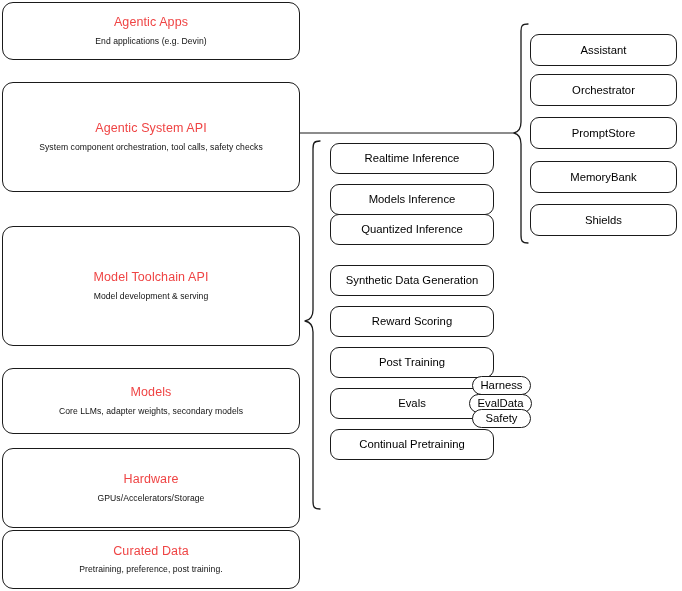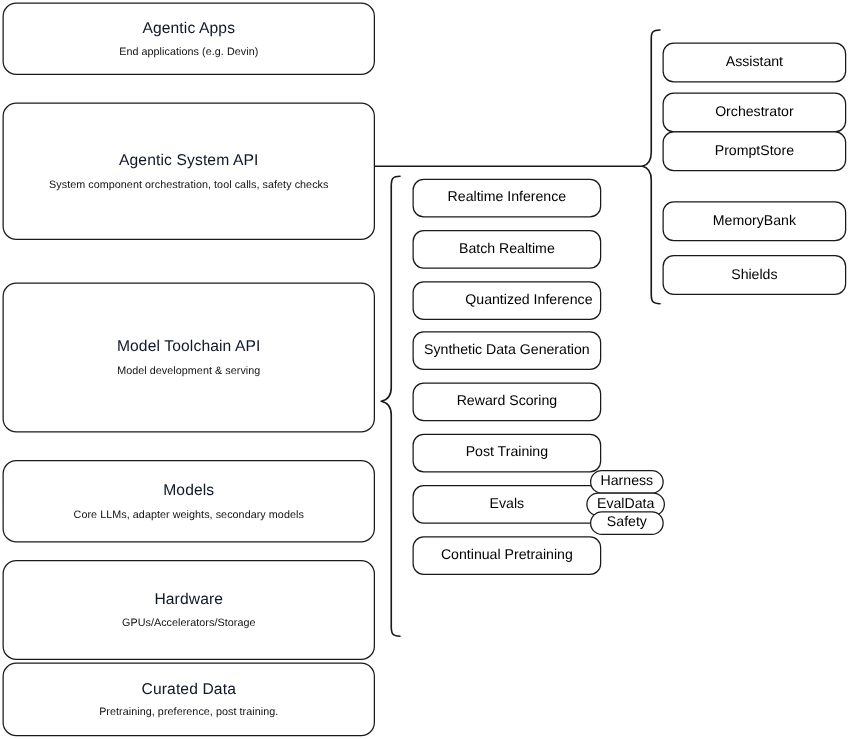--- a/index.html
+++ b/index.html
@@ -36,39 +36,39 @@
 
   
   .layer {
     left: 2px;
     width: 298px;
     border-radius: 11px;
     padding: 4px 10px;
   }
   .layer .title {
     font-size: 12.5px;
-    color: #0f172a;
+    color: #ef4444;
     letter-spacing: 0.1px;
   }
   .layer .subtitle {
     font-size: 8.6px;
     color: #111;
     margin-top: 5px;
     letter-spacing: 0.05px;
   }
 
   
   .chip {
     border-radius: 9px;
     font-size: 11.3px;
     padding: 2px 6px;
   }
   .mid-chip {
     left: 330px;
-    width: 151px;
+    width: 164px;
     height: 31px;
   }
   .right-chip {
     left: 530px;
     width: 147px;
     height: 32px;
   }
 
   
   .badge {
@@ -170,23 +170,23 @@
                C8,184 11,187 11,194
                L11,363
                C11,369 12,371 18,371"></path>
     </svg>
   </div>
 
   <div class="node chip mid-chip" style="top:143px;">
     <span>Realtime Inference</span>
   </div>
   <div class="node chip mid-chip" style="top:184px;">
-    <span>Batch Realtime</span>
-  </div>
-  <div class="node chip mid-chip" style="top:225px;align-items:flex-end;">
+    <span>Models Inference</span>
+  </div>
+  <div class="node chip mid-chip" style="top:214px;">
     <span>Quantized Inference</span>
   </div>
   <div class="node chip mid-chip" style="top:265px;">
     <span>Synthetic Data Generation</span>
   </div>
   <div class="node chip mid-chip" style="top:306px;">
     <span>Reward Scoring</span>
   </div>
   <div class="node chip mid-chip" style="top:347px;">
     <span>Post Training</span>
@@ -207,21 +207,21 @@
   <div class="badge" style="left:472px; top:409px; width:59px; height:19px; z-index:7;">
     <span>Safety</span>
   </div>
 
   <div class="node chip right-chip" style="top:34px;">
     <span>Assistant</span>
   </div>
   <div class="node chip right-chip" style="top:74px;">
     <span>Orchestrator</span>
   </div>
-  <div class="node chip right-chip" style="top:105px;">
+  <div class="node chip right-chip" style="top:117px;">
     <span>PromptStore</span>
   </div>
   <div class="node chip right-chip" style="top:161px;">
     <span>MemoryBank</span>
   </div>
   <div class="node chip right-chip" style="top:204px;">
     <span>Shields</span>
   </div>
 
 </div>

